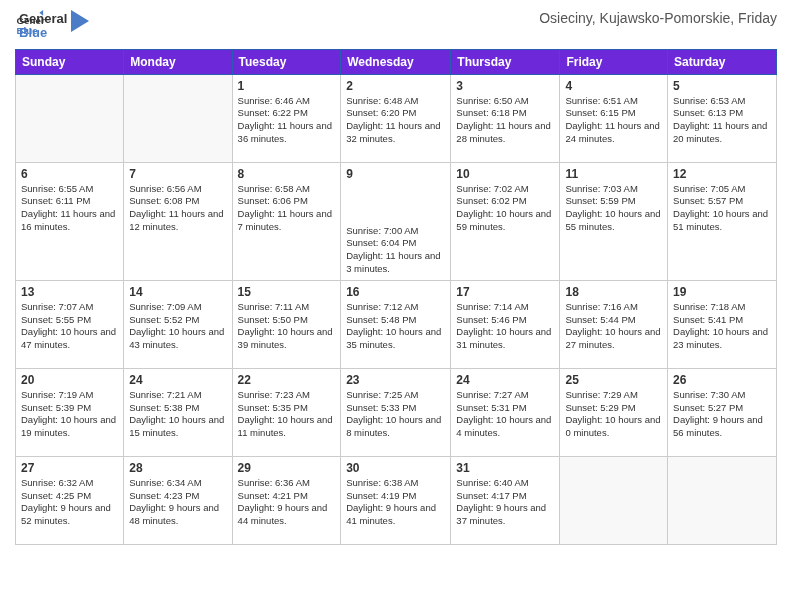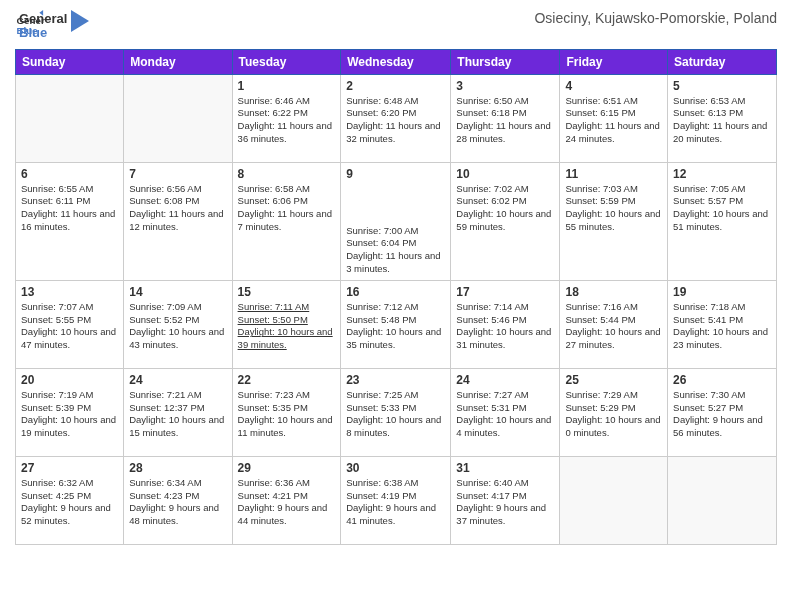--- a/index.html
+++ b/index.html
@@ -97,21 +97,21 @@
       </svg>
       <div style="display:flex;flex-direction:column;line-height:1.1;margin-left:-28px;margin-top:2px;">
         <span style="font-size:13px;font-weight:bold;color:#333;">General</span>
         <span style="font-size:13px;font-weight:bold;color:#4a7cc7;">Blue</span>
       </div>
       <svg width="18" height="22" viewBox="0 0 18 22" style="margin-left:2px;margin-top:-8px;">
         <polygon points="0,22 18,11 0,0" fill="#4a7cc7"></polygon>
       </svg>
     </div>
     <div class="title-area">
-      <div class="subtitle">Osieciny, Kujawsko-Pomorskie, Poland</div>
+      <div class="subtitle">Osieciny, Kujawsko-Pomorskie, Friday</div>
     </div>
   </div>
 
   <table class="calendar">
     <thead>
       <tr>
         <th>Sunday</th>
         <th>Monday</th>
         <th>Tuesday</th>
         <th>Wednesday</th>
@@ -207,21 +207,21 @@
 Daylight: 10 hours and 47 minutes.</div>
           </td>
           <td>
             <span class="day-num">14</span>
             <div class="day-info" style="white-space: pre-line;">Sunrise: 7:09 AM
 Sunset: 5:52 PM
 Daylight: 10 hours and 43 minutes.</div>
           </td>
           <td>
             <span class="day-num">15</span>
-            <div class="day-info" style="white-space: pre-line; text-decoration: underline;">Sunrise: 7:11 AM
+            <div class="day-info" style="white-space: pre-line;">Sunrise: 7:11 AM
 Sunset: 5:50 PM
 Daylight: 10 hours and 39 minutes.</div>
           </td>
           <td>
             <span class="day-num">16</span>
             <div class="day-info" style="white-space: pre-line;">Sunrise: 7:12 AM
 Sunset: 5:48 PM
 Daylight: 10 hours and 35 minutes.</div>
           </td>
           <td>
@@ -246,21 +246,21 @@
         <tr>
           <td>
             <span class="day-num">20</span>
             <div class="day-info" style="white-space: pre-line;">Sunrise: 7:19 AM
 Sunset: 5:39 PM
 Daylight: 10 hours and 19 minutes.</div>
           </td>
           <td>
             <span class="day-num">24</span>
             <div class="day-info" style="white-space: pre-line;">Sunrise: 7:21 AM
-Sunset: 12:37 PM
+Sunset: 5:38 PM
 Daylight: 10 hours and 15 minutes.</div>
           </td>
           <td>
             <span class="day-num">22</span>
             <div class="day-info" style="white-space: pre-line;">Sunrise: 7:23 AM
 Sunset: 5:35 PM
 Daylight: 10 hours and 11 minutes.</div>
           </td>
           <td>
             <span class="day-num">23</span>

